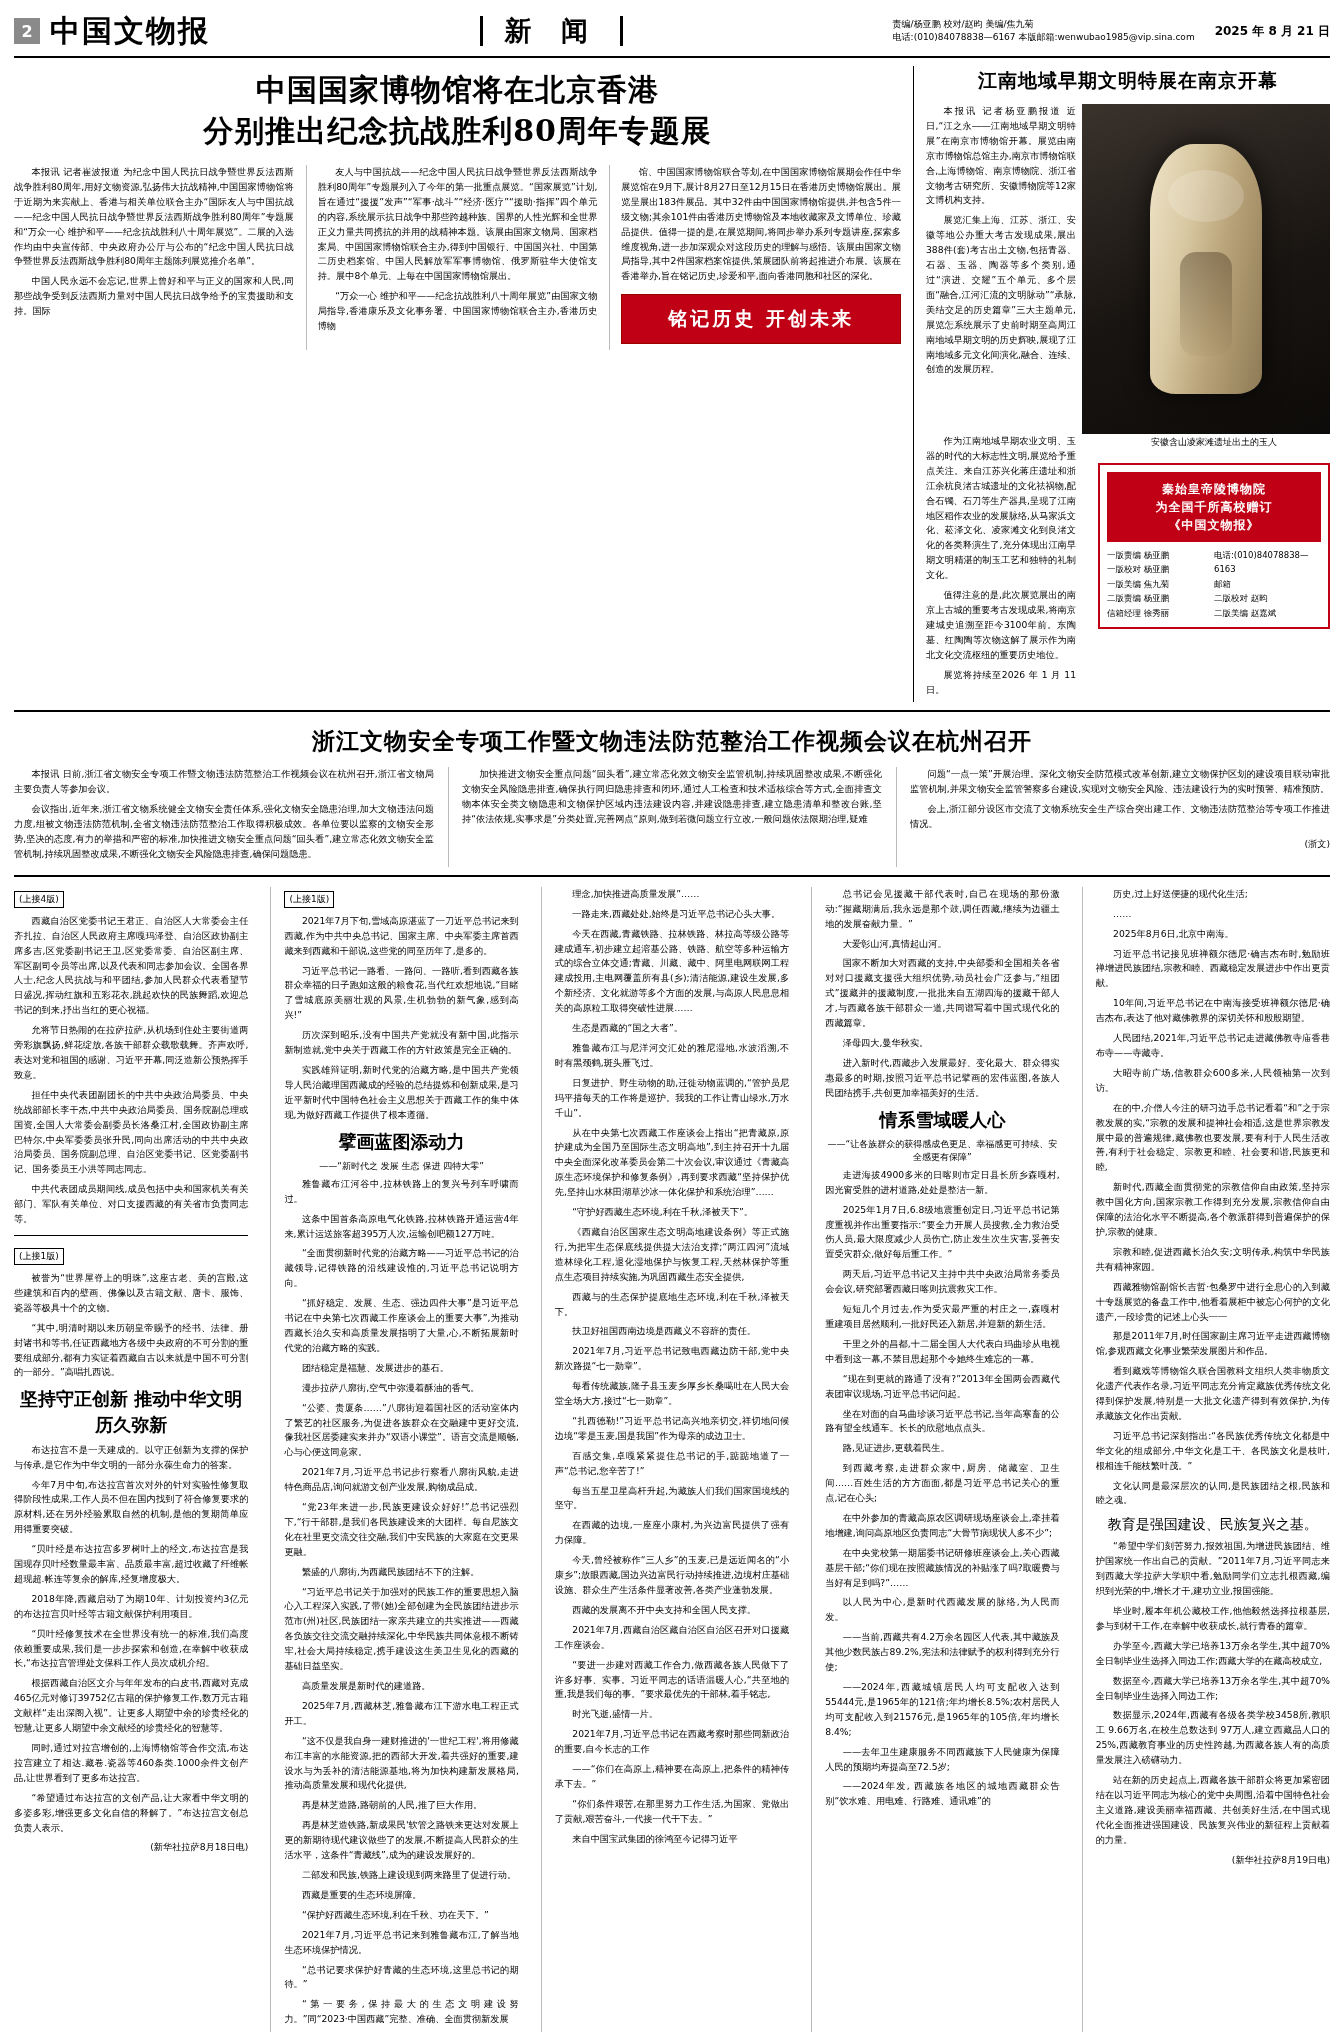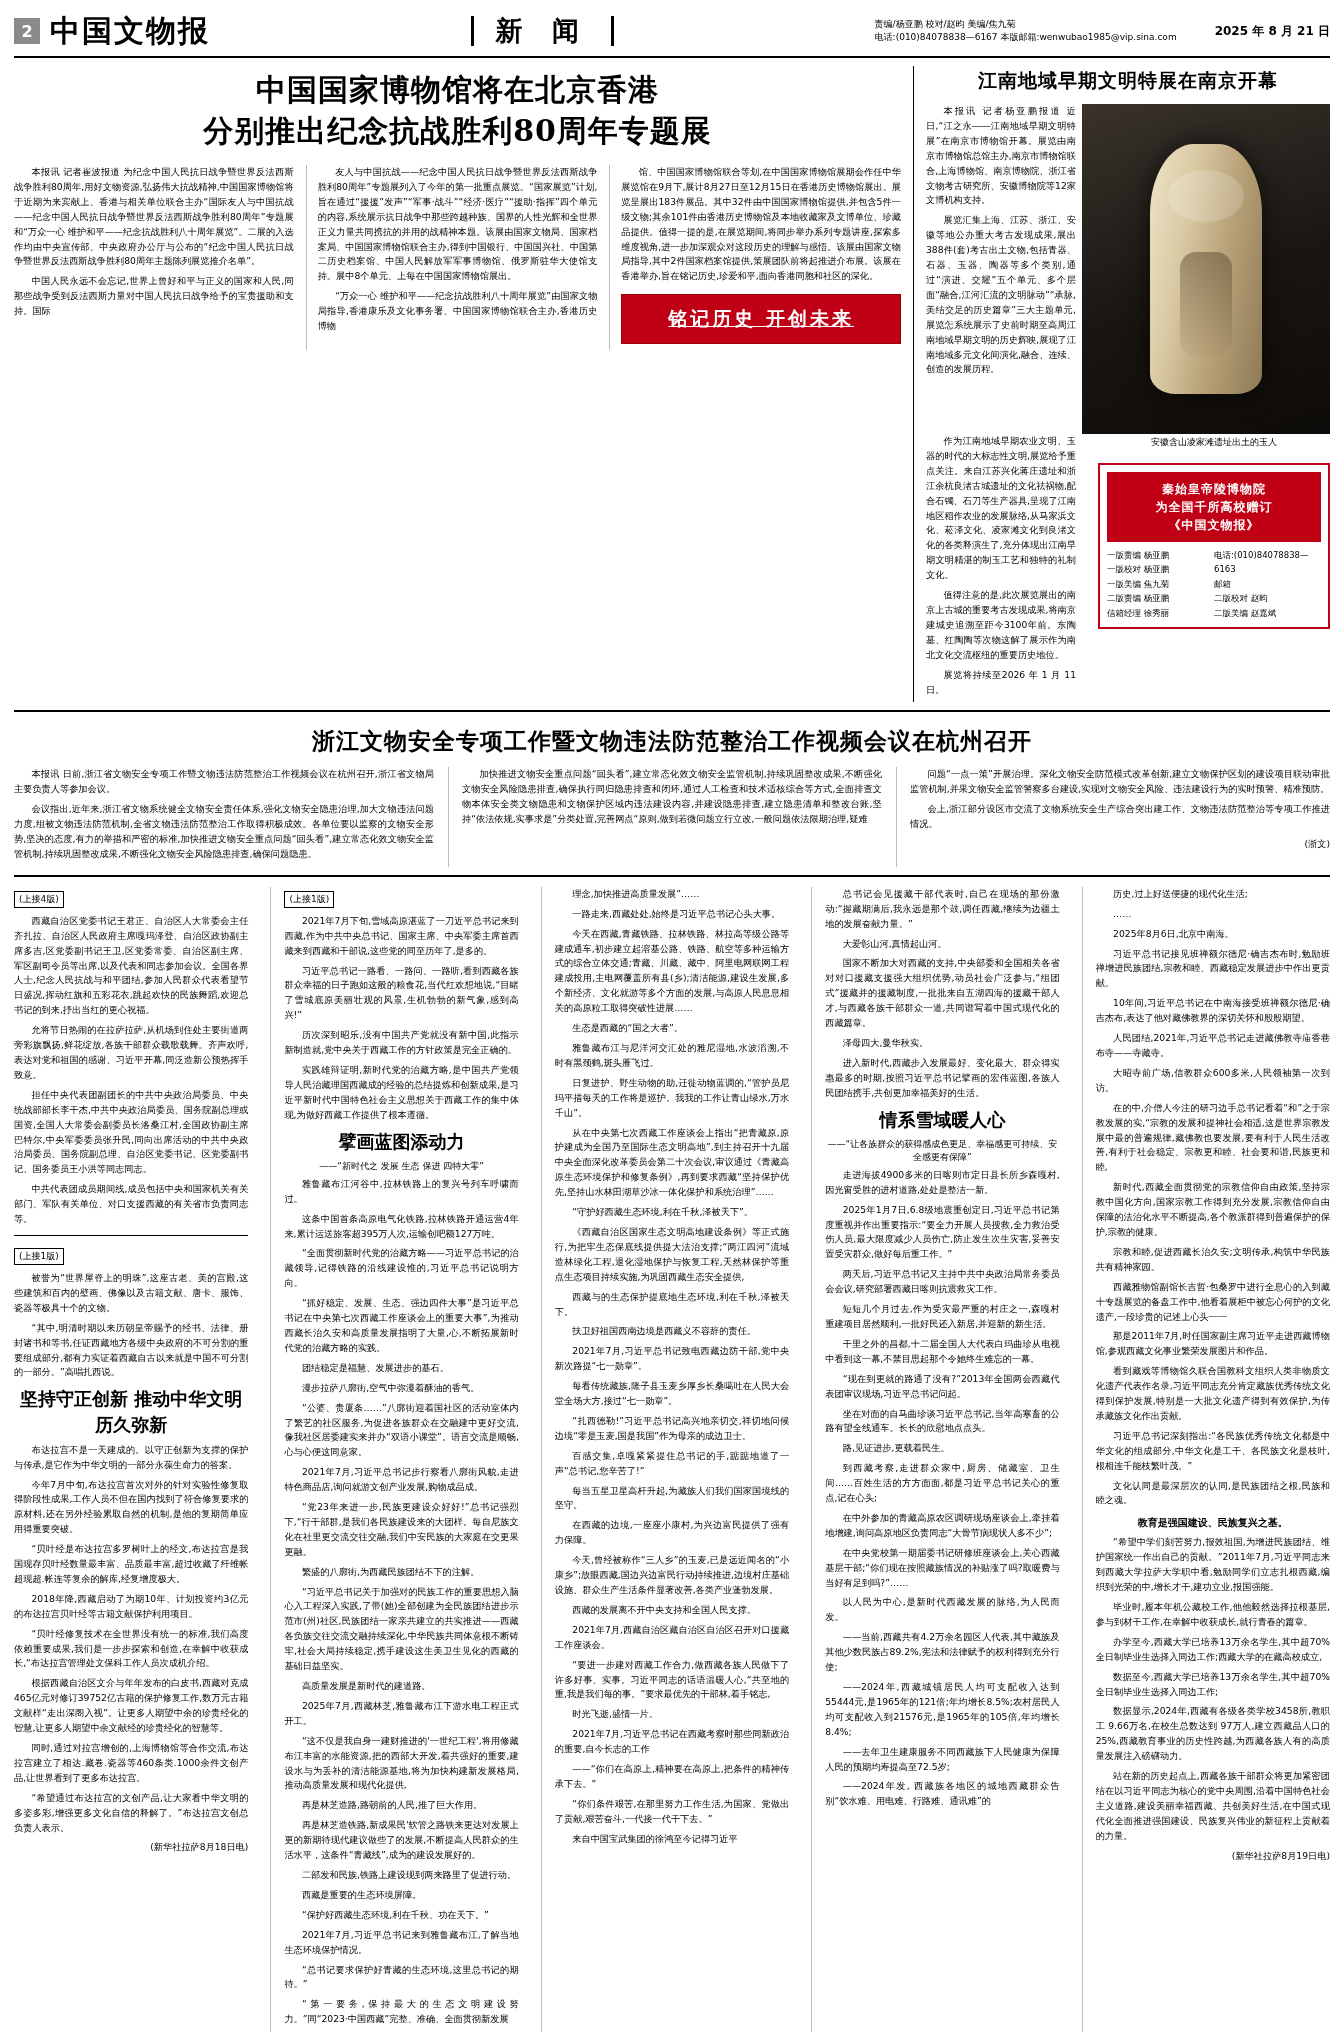--- a/index.html
+++ b/index.html
@@ -7,39 +7,39 @@
   .page{width:1344px;height:2040px;position:relative;box-sizing:border-box;padding:8px 14px;background:#fff;}
 
   
   .masthead{display:flex;align-items:center;height:46px;border-bottom:2px solid #000;padding-bottom:2px;}
   .page-num{width:26px;height:26px;background:#8a8a8a;color:#fff;font-size:16px;display:flex;align-items:center;justify-content:center;font-weight:bold;}
   .paper-name{font-family:"DejaVu Serif","Liberation Serif",serif;font-size:30px;font-weight:bold;letter-spacing:2px;margin-left:10px;}
   .mast-mid{flex:1;display:flex;align-items:center;justify-content:center;}
   .mast-bar{width:3px;height:30px;background:#000;margin:0 22px;}
   .mast-title{font-family:"DejaVu Serif","Liberation Serif",serif;font-size:27px;font-weight:bold;letter-spacing:10px;}
   .mast-right{display:flex;align-items:center;font-size:9px;line-height:1.5;}
-  .mast-credits{text-align:left;margin-right:38px;}
+  .mast-credits{text-align:left;margin-right:20px;}
   .mast-date{font-size:12px;font-weight:bold;white-space:nowrap;}
 
   
   .top-area{display:flex;margin-top:8px;}
   .top-left{width:900px;padding-right:12px;box-sizing:border-box;border-right:1px solid #000;}
   .top-right{width:416px;padding-left:12px;box-sizing:border-box;}
 
   .headline{font-family:"DejaVu Serif","Liberation Serif",serif;text-align:center;font-weight:bold;font-size:30px;line-height:1.35;letter-spacing:1px;margin:4px 0 14px 0;}
   .headline2{font-family:"DejaVu Serif","Liberation Serif",serif;text-align:center;font-weight:bold;font-size:19px;letter-spacing:1px;margin:2px 0 10px 0;}
 
   .cols3{display:flex;gap:12px;}
   .cols3>div{flex:1;}
   .col-rule{border-left:1px solid #bbb;padding-left:11px;}
 
   p.body{font-size:9.2px;line-height:1.62;text-align:justify;margin:0 0 5px 0;font-family:"DejaVu Sans","Liberation Sans",sans-serif;}
   p.body.ind{text-indent:1.9em;}
 
-  .redbox{background:#c00014;color:#fff;text-align:center;font-family:"DejaVu Serif","Liberation Serif",serif;font-weight:bold;font-size:19px;letter-spacing:3px;padding:11px 0;margin:10px 0 6px 0;border:1px solid #900;text-decoration:underline;}
+  .redbox{background:#c00014;color:#fff;text-align:center;font-family:"DejaVu Serif","Liberation Serif",serif;font-weight:bold;font-size:19px;letter-spacing:3px;padding:11px 0;margin:10px 0 6px 0;border:1px solid #900;}
 
   .photo{width:100%;height:330px;background:linear-gradient(160deg,#3a332c 0%,#191512 55%,#0d0b09 100%);position:relative;overflow:hidden;}
   .jade{position:absolute;left:50%;top:50%;transform:translate(-50%,-50%);width:112px;height:250px;background:linear-gradient(100deg,#efe4c8 0%,#d9c9a3 32%,#b9a379 60%,#8d7a55 100%);border-radius:44px 44px 26px 26px/70px 70px 20px 20px;box-shadow:0 0 26px rgba(0,0,0,.7);}
   .jade:before{content:"";position:absolute;left:18px;top:26px;width:76px;height:52px;border-radius:50%;background:rgba(255,255,255,.18);}
   .jade:after{content:"";position:absolute;left:30px;top:108px;width:52px;height:104px;border-radius:16px;background:linear-gradient(180deg,rgba(80,62,40,.45),rgba(160,140,100,.15));}
   .caption{text-align:center;font-size:9px;margin-top:2px;}
 
   .ad-box{margin-top:14px;border:2px solid #c00014;padding:7px;}
   .ad-top{background:#c00014;color:#fff;text-align:center;font-family:"DejaVu Serif","Liberation Serif",serif;font-weight:bold;padding:8px 4px;line-height:1.5;font-size:12px;letter-spacing:1px;}
   .ad-lines{display:flex;font-size:8.5px;line-height:1.7;margin-top:6px;}
@@ -51,21 +51,21 @@
   .mid-area{margin-top:6px;}
   .cols3b{display:flex;gap:14px;}
   .cols3b>div{flex:1;}
   .v-sep{border-left:1px solid #bbb;padding-left:13px;}
 
   .bottom-area{margin-top:10px;}
   .cols5{display:flex;gap:22px;}
   .cols5>div{flex:1;}
   .cont-label{font-size:9px;border:1px solid #000;display:inline-block;padding:1px 4px;margin-bottom:6px;}
   .sub-head{font-family:"DejaVu Serif","Liberation Serif",serif;font-weight:bold;font-size:18px;text-align:center;margin:6px 0 6px 0;line-height:1.4;}
-  .sub-head-sm{font-family:"DejaVu Serif","Liberation Serif",serif;font-weight:bold;font-size:10px;text-align:center;margin:8px 0 5px 0;}
+  .sub-head-sm{font-family:"DejaVu Serif","Liberation Serif",serif;font-weight:normal;font-size:14px;text-align:center;margin:8px 0 5px 0;}
   .kicker{font-size:9px;text-align:center;margin:4px 0;}
   .divider-sm{border-top:1px solid #000;margin:8px 0;}
 </style>
 </head>
 <body>
 
 <div class="page">
 
   <div class="masthead">
     <div class="page-num">2</div>

